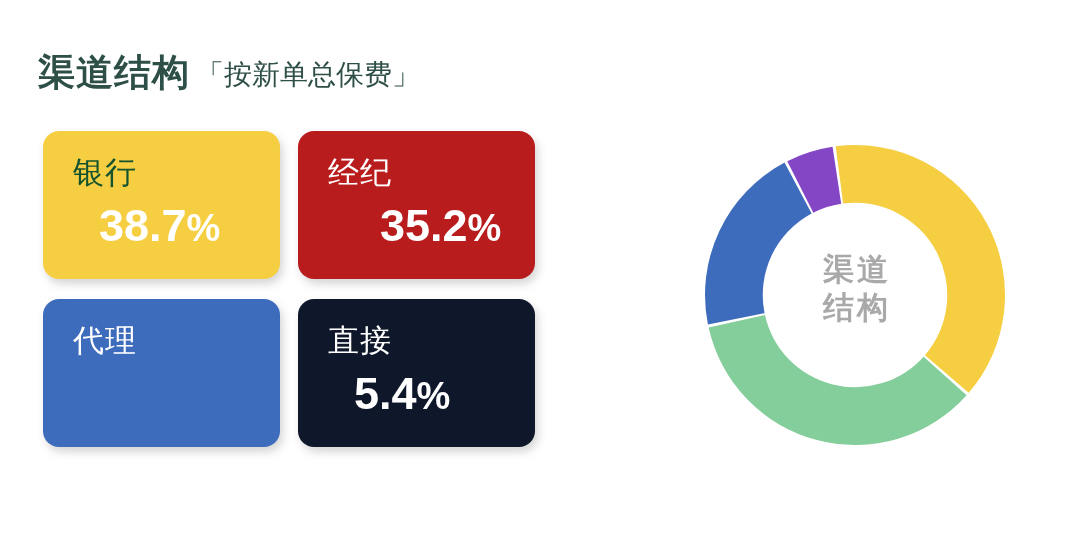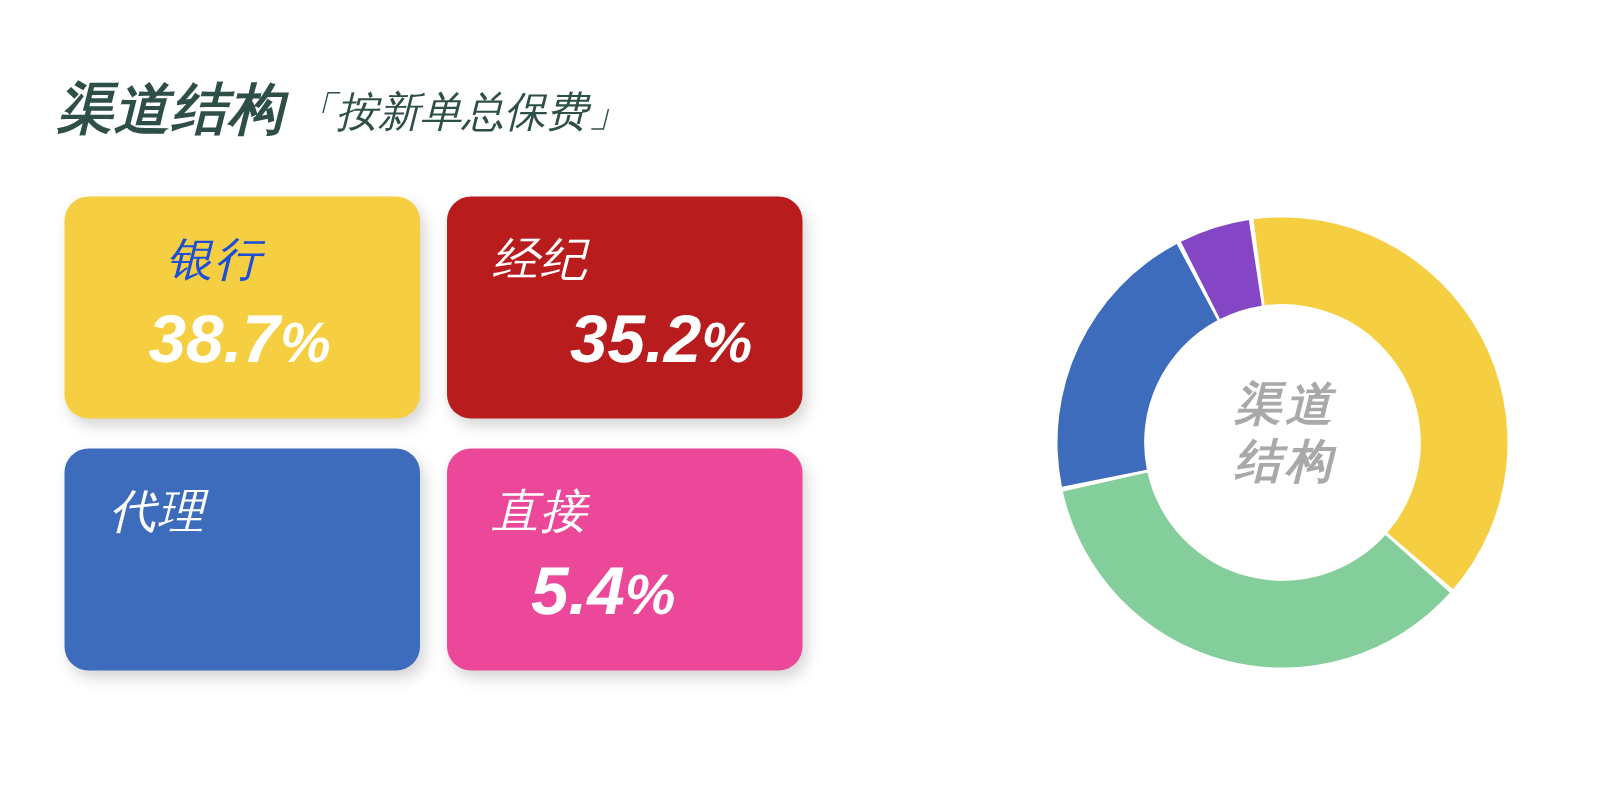--- a/index.html
+++ b/index.html
@@ -14,21 +14,20 @@
     font-family: "Liberation Sans", "DejaVu Sans", sans-serif;
     position: relative;
   }
 
   #stage {
     position: absolute;
     left: 0; top: 0;
     width: 1080px;
     height: 534px;
     background: #ffffff;
-    font-style: italic;
   }
 
   
   #header {
     position: absolute;
     left: 38px;
     top: 22px;
     display: flex;
     align-items: baseline;
     white-space: nowrap;
@@ -134,34 +133,34 @@
 <div id="stage">
 
   <div id="header">
     <span id="title-main" style="color: rgb(46, 79, 71);">渠道结构</span>
     <span id="title-sub" style="color: rgb(46, 79, 71);">「按新单总保费」</span>
   </div>
 
   <div id="cards">
 
     <div class="card" style="background: rgb(245, 206, 66);">
-      <span class="card-label" style="color: #1d4ed8; margin-left: 38px;">银行</span>
+      <span class="card-label" style="color: #14532d;">银行</span>
       <span class="card-value" style="color: rgb(255, 255, 255);"><span>38.7</span><span class="pct">%</span></span>
     </div>
 
     <div class="card" style="background: #b91c1c; text-align: right;">
       <span class="card-label" style="color: rgb(255, 255, 255);">经纪</span>
       <span class="card-value" style="color: rgb(255, 255, 255); margin-left: 26px;"><span>35.2</span><span class="pct">%</span></span>
     </div>
 
     <div class="card" style="background: rgb(62, 108, 189);">
       <span class="card-label" style="color: rgb(255, 255, 255);">代理</span>
     </div>
 
-    <div class="card" style="background: #ec4899;">
+    <div class="card" style="background: #0f172a;">
       <span class="card-label" style="color: rgb(255, 255, 255);">直接</span>
       <span class="card-value" style="color: rgb(255, 255, 255);"><span>5.4</span><span class="pct">%</span></span>
     </div>
 
   </div>
 
   <div id="donut-wrap">
     <svg id="donut-svg" width="360" height="420" viewBox="0 0 360 420">
       <g id="donut-slices">
           <path d="M 160.6806605133656 61.249325642536434 A 150 150 0 0 1 293.68599970953204 307.85445043555393 L 249.9168898213622 270.1804870178657 A 92.25 92.25 0 0 0 168.11860621571984 118.51833527015991 Z" fill="#f5ce42"></path>

